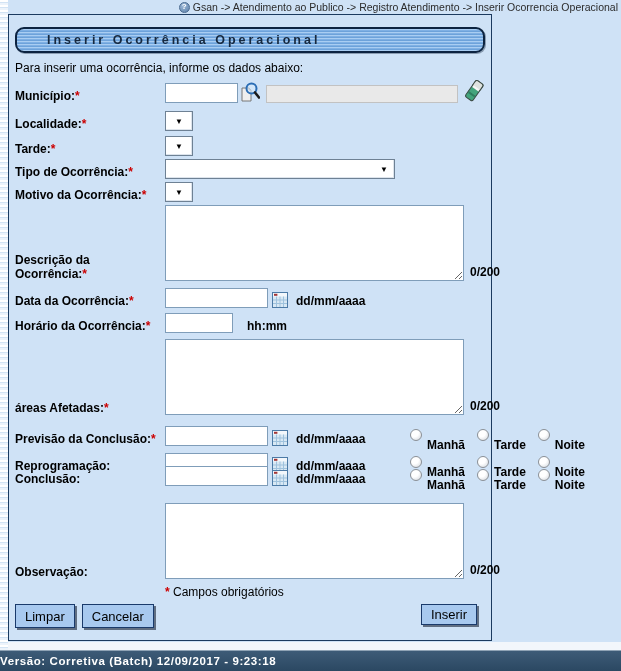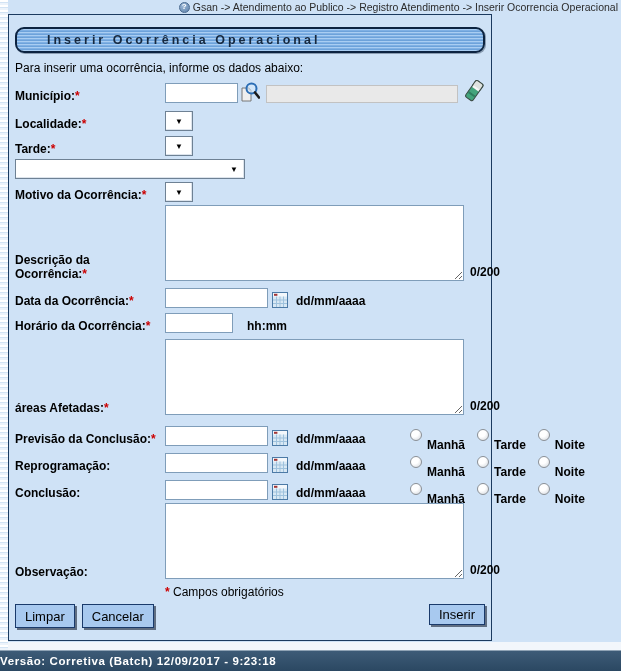--- a/index.html
+++ b/index.html
@@ -91,21 +91,21 @@
   }
   .rlbl { font-weight:bold;margin-top:20px; }
   .note { position:absolute; left:156px; top:570px; font-size:12px; }
   .btnrow { position:absolute; left:6px; right:6px; top:589px; height:24px; display:flex; gap:7px; }
   .btn {
     background:#a8c9ef; border:1px solid #1a3a6b;
     box-shadow: 2px 2px 0 rgba(5,15,35,0.55);
     font-family:inherit; font-size:13px; color:#000;
     padding:2px 9px; cursor:pointer;
   }
-  .btn-right { position:absolute; right:0; top:0; }
+  .btn-right { position:absolute; right:8px; top:0; }
   
   .footer {
     position:absolute; left:0; top:650px; width:621px; height:21px;
     background: linear-gradient(180deg, #3d5b77, #2b4862);
     border-top:1px solid #8fa3b5;
     display:flex; align-items:center; justify-content:flex-start;
     padding-right:5px;
     color:#fff; font-size:11.5px; font-weight:bold; letter-spacing:0.6px;
   }
 </style>
@@ -162,20 +162,21 @@
 
   <div class="row" style="top:119px">
     <span class="lbl"><span>Tarde:</span><span class="req">*</span></span>
     <div class="sel sel-sm">
       <span></span>
       <span class="arrow">▼</span>
     </div>
   </div>
 
   <div class="row" style="top:142px">
+    <span class="lbl"><span>Tipo de Ocorrência:</span><span class="req">*</span></span>
     <div class="sel sel-lg">
       <span></span>
       <span class="arrow">▼</span>
     </div>
   </div>
 
   <div class="row" style="top:165px">
     <span class="lbl"><span>Motivo da Ocorrência:</span><span class="req">*</span></span>
     <div class="sel sel-sm">
       <span></span>
@@ -282,21 +283,21 @@
           <span class="radio"></span>
           <span class="rlbl">Tarde</span>
         </span>
       <span class="radio-opt">
           <span class="radio"></span>
           <span class="rlbl">Noite</span>
         </span>
     </span>
   </div>
 
-  <div class="row" style="top:463px">
+  <div class="row" style="top:449px">
     <span class="lbl"><span>Conclusão:</span><span class="req"></span></span>
     <input class="txt" style="width: 103px;" value="">
     <span class="icon-btn cal">
       <svg width="16" height="16" viewBox="0 0 16 16">
         <rect x="0.5" y="0.5" width="15" height="15" fill="#d8e8f4" stroke="#4c7aa6"></rect>
         <rect x="1" y="1" width="14" height="3.5" fill="#f3f7fb"></rect>
         <rect x="2" y="1.8" width="3.4" height="2" fill="#a23434"></rect>
         <g stroke="#9fc2dd" stroke-width="1">
           <line x1="1" y1="8" x2="15" y2="8"></line>
             <line x1="1" y1="11.5" x2="15" y2="11.5"></line>

